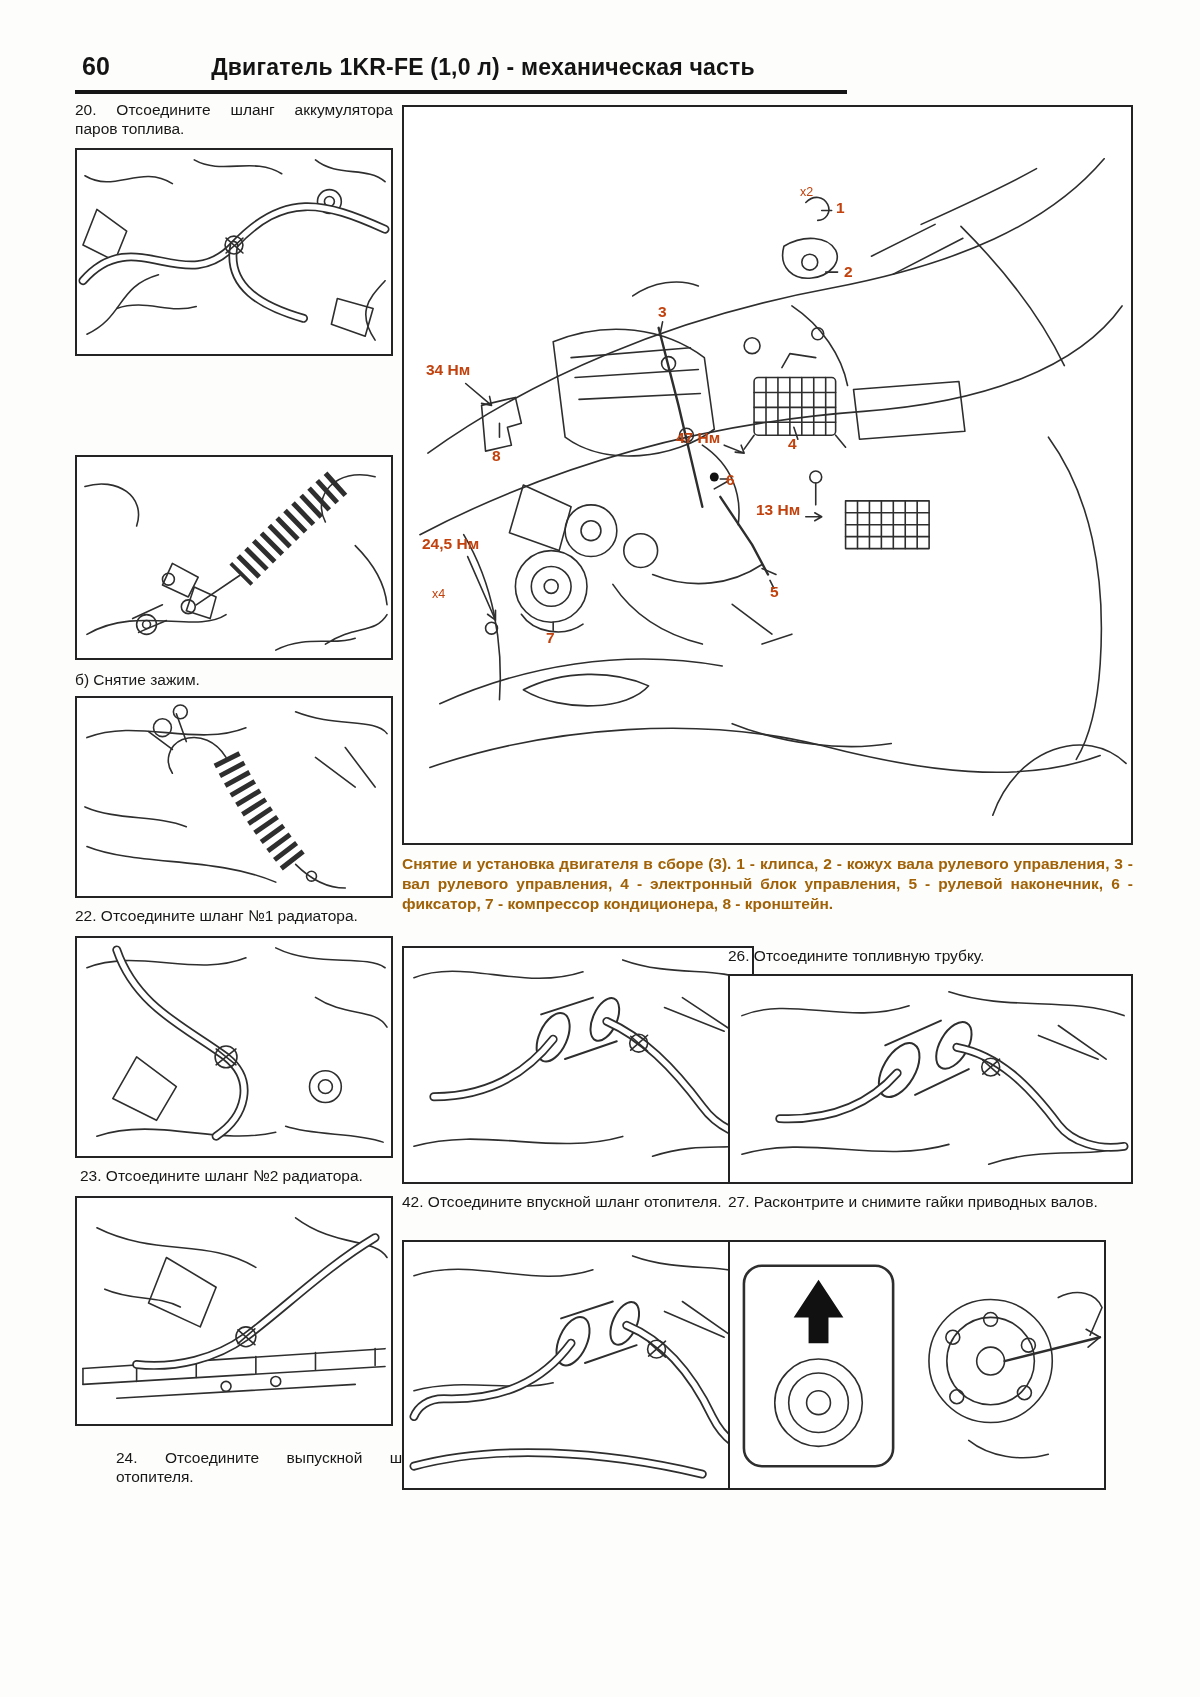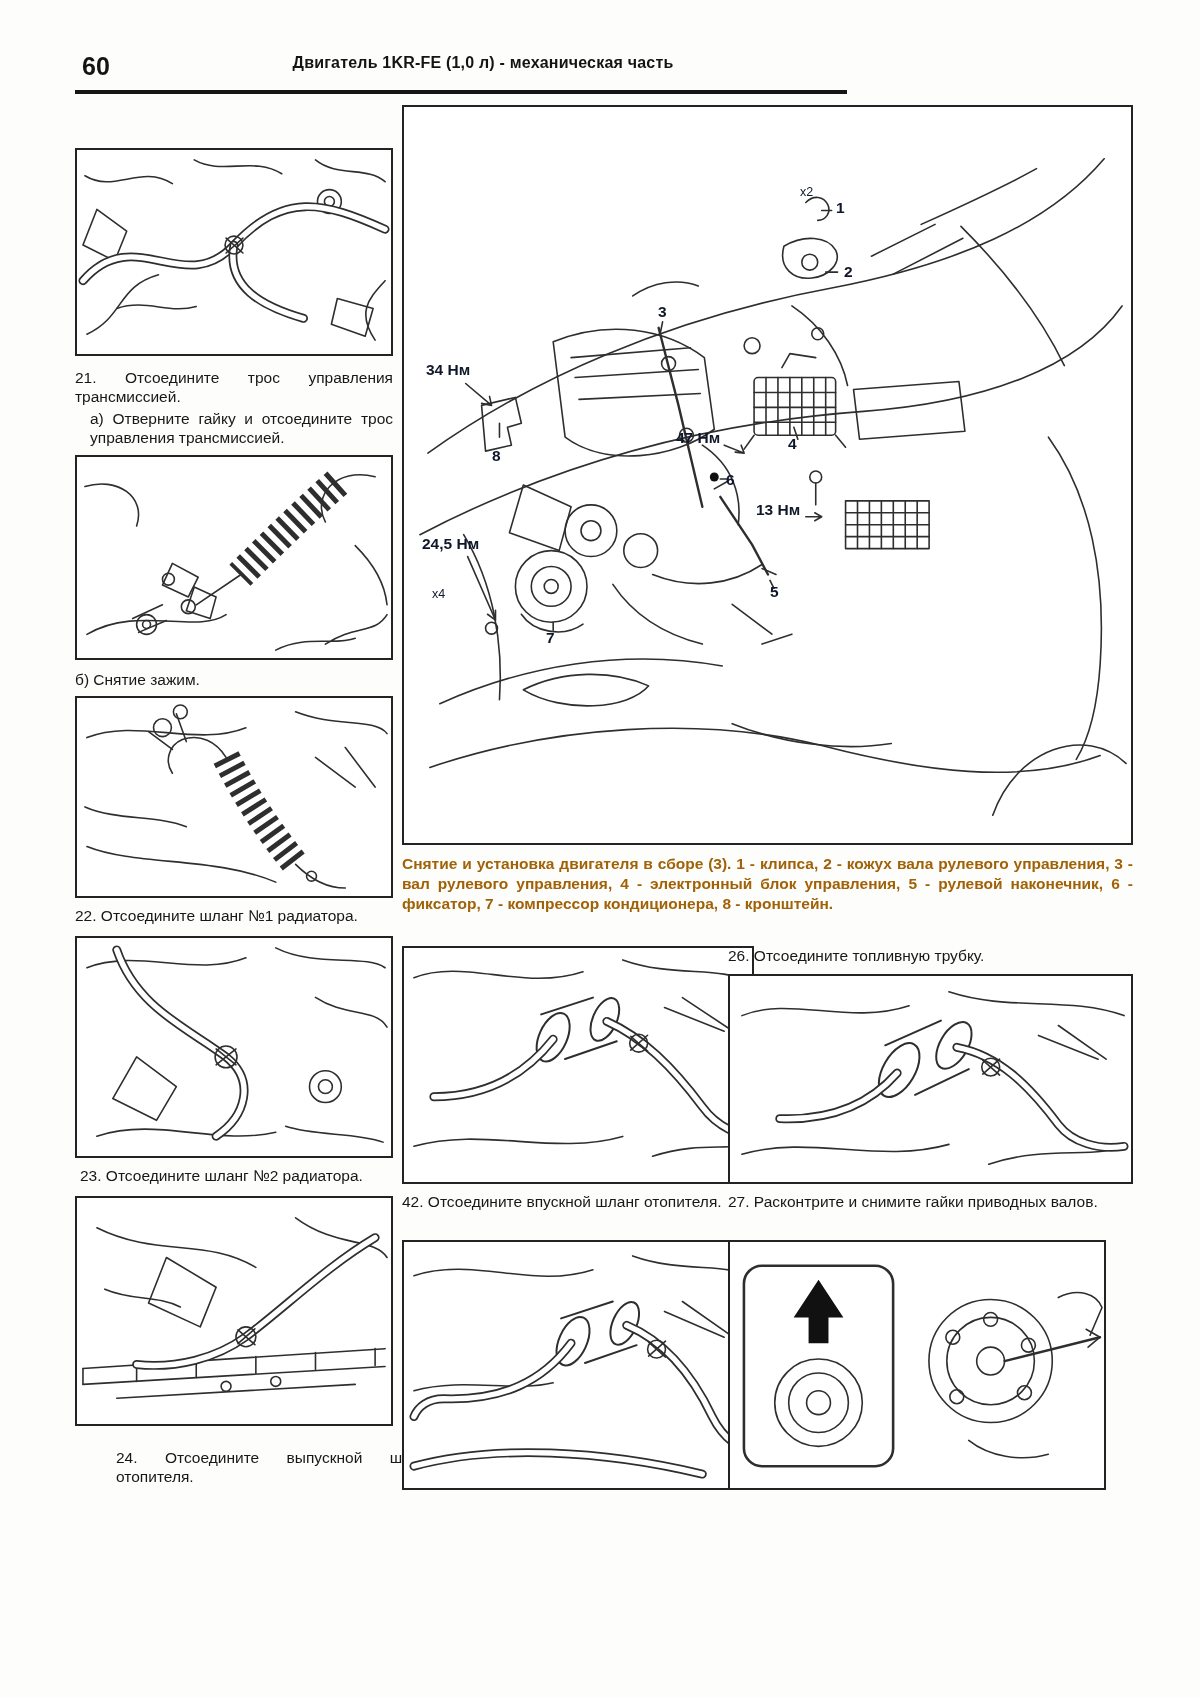--- a/index.html
+++ b/index.html
@@ -4,50 +4,51 @@
 <style>
   * { margin:0; padding:0; box-sizing:border-box; }
   html,body { width:1200px; height:1697px; background:#e9e8e5; }
   .page {
     position:relative; width:1200px; height:1697px;
     background:#fdfdfb; color:#141414;
     font-family:"Liberation Sans", sans-serif;
     overflow:hidden;
   }
   .page-num { position:absolute; left:82px; top:52px; font-size:25px; font-weight:bold; }
-  .page-title { position:absolute; left:120px; top:54px; width:726px; text-align:center; font-size:16px; font-weight:bold; letter-spacing:0.2px; }
+  .page-title { position:absolute; left:120px; top:54px; width:726px; text-align:center; font-size:23px; font-weight:bold; letter-spacing:0.2px; }
   .header-rule { position:absolute; left:75px; top:90px; width:772px; height:4px; background:#161616; }
 
   .txt { position:absolute; font-size:15.5px; line-height:1.25; text-align:justify; color:#171717; }
   .txt p { margin:0; }
   .txt .sub { padding-left:15px; margin-top:2px; }
 
   .fig { position:absolute; border:2px solid #232323; background:#ffffff; overflow:hidden; }
   .fig svg { display:block; width:100%; height:100%; }
 
   .sketch { stroke:#2e2e2e; fill:none; stroke-width:1.6; stroke-linecap:round; stroke-linejoin:round; }
   .sketch2 { stroke:#2e2e2e; fill:none; stroke-width:2.4; stroke-linecap:round; stroke-linejoin:round; }
   .tube-o { stroke:#2e2e2e; fill:none; stroke-width:9; stroke-linecap:round; }
   .tube-i { stroke:#ffffff; fill:none; stroke-width:5.5; stroke-linecap:round; }
   .rib { stroke:#2e2e2e; fill:none; stroke-dasharray:5 6; }
 
   .caption { position:absolute; left:402px; top:854px; width:731px; font-weight:bold; font-size:15.5px; line-height:1.3; text-align:justify; color:#a16207; }
 
-  .dlabel { position:absolute; font-weight:bold; font-size:15.5px; color:#0f172a; }
+  .dlabel { position:absolute; font-weight:bold; font-size:15.5px; color:#c2410c; }
   .dlabel.small { font-size:12.5px; font-weight:normal; }
 </style>
 </head>
 <body>
 
 <div class="page">
 
   <div class="page-num">60</div>
   <div class="page-title">Двигатель 1KR-FE (1,0 л) - механическая часть</div>
   <div class="header-rule"></div>
 
+  <div class="txt" style="left:75px; top:100px; width:318px;">20. Отсоедините шланг аккумулятора паров топлива.</div>
 
   <div class="fig" style="left:75px; top:148px; width:318px; height:208px;">
     <svg viewBox="0 0 316 206" preserveAspectRatio="none">
       <g class="sketch">
         <path d="M8,26 C38,44 64,14 96,34 M118,10 C146,26 178,6 206,24 M240,10 C262,28 292,16 310,32"></path>
         <path d="M10,186 C48,168 40,138 82,126 M300,192 C280,162 296,148 310,132"></path>
         <path d="M20,60 l30,22 -12,30 -32,-16 z M262,150 l36,10 -8,28 -34,-12 z"></path>
         <circle cx="254" cy="52" r="12"></circle>
           <circle cx="254" cy="52" r="5"></circle>
         <path d="M40,160 C70,150 92,166 120,158"></path>
@@ -56,24 +57,20 @@
       <path class="tube-i" d="M6,132 C58,72 108,150 158,96 S248,52 310,80"></path>
       <path class="tube-o" d="M158,96 C150,138 186,158 228,170"></path>
       <path class="tube-i" d="M158,96 C150,138 186,158 228,170"></path>
       <g class="sketch">
           <circle cx="158" cy="96" r="9"></circle>
           <path d="M150,89 l17,15 M150,104 l17,-15"></path>
         </g>
     </svg>
   </div>
 
-  <div class="txt" style="left:75px; top:368px; width:318px;">
-    <p>21. Отсоедините трос управления трансмиссией.</p>
-    <p class="sub">а) Отверните гайку и отсоедините трос управления трансмиссией.</p>
-  </div>
 
   <div class="fig" style="left:75px; top:455px; width:318px; height:205px;">
     <svg viewBox="0 0 316 204" preserveAspectRatio="none">
       <g class="sketch">
         <path d="M300,20 C260,10 236,40 250,66 M8,30 C40,20 70,40 60,70 M10,180 C60,150 120,180 150,160"></path>
         <path d="M250,190 C280,170 300,180 312,160 M200,196 C230,180 260,192 280,184"></path>
         <path d="M280,90 C300,110 310,130 312,150"></path>
       </g>
       <path class="rib" style="stroke-width:30" d="M262,26 C226,58 196,88 164,120"></path>
       <g class="sketch">

